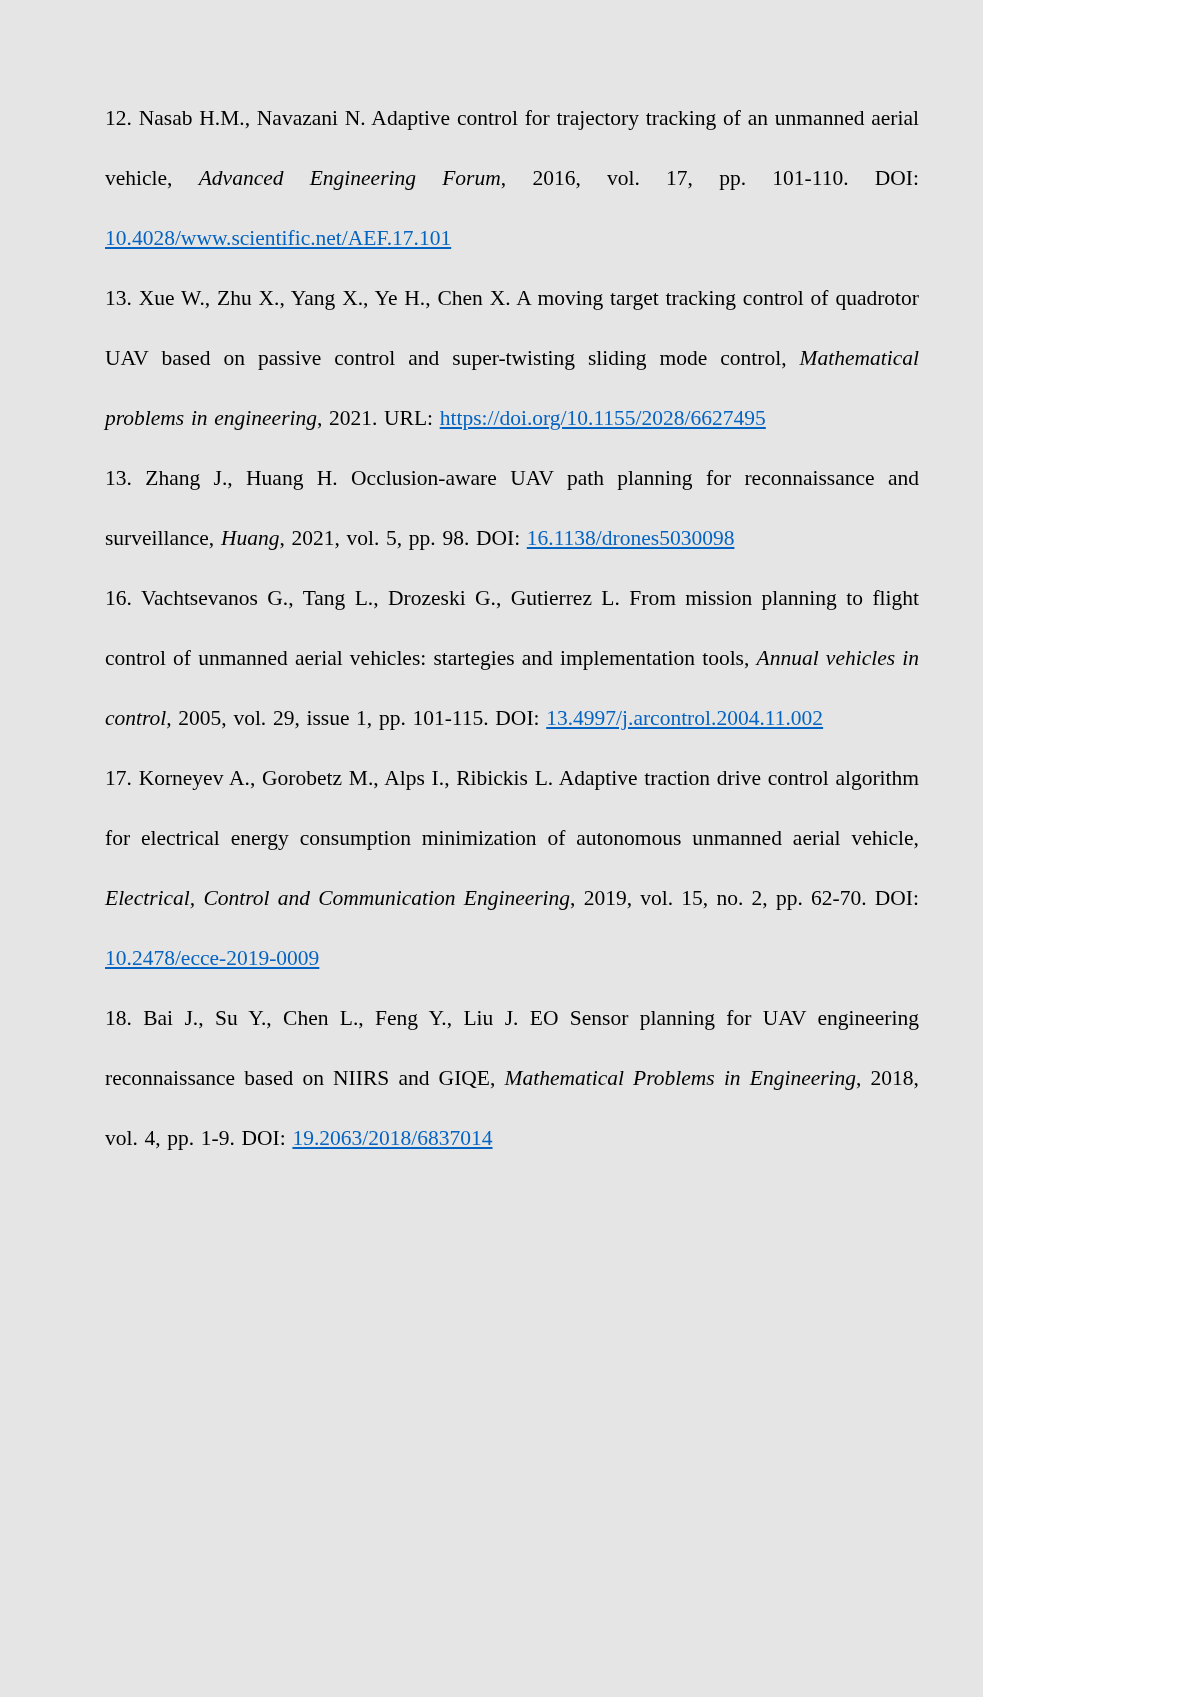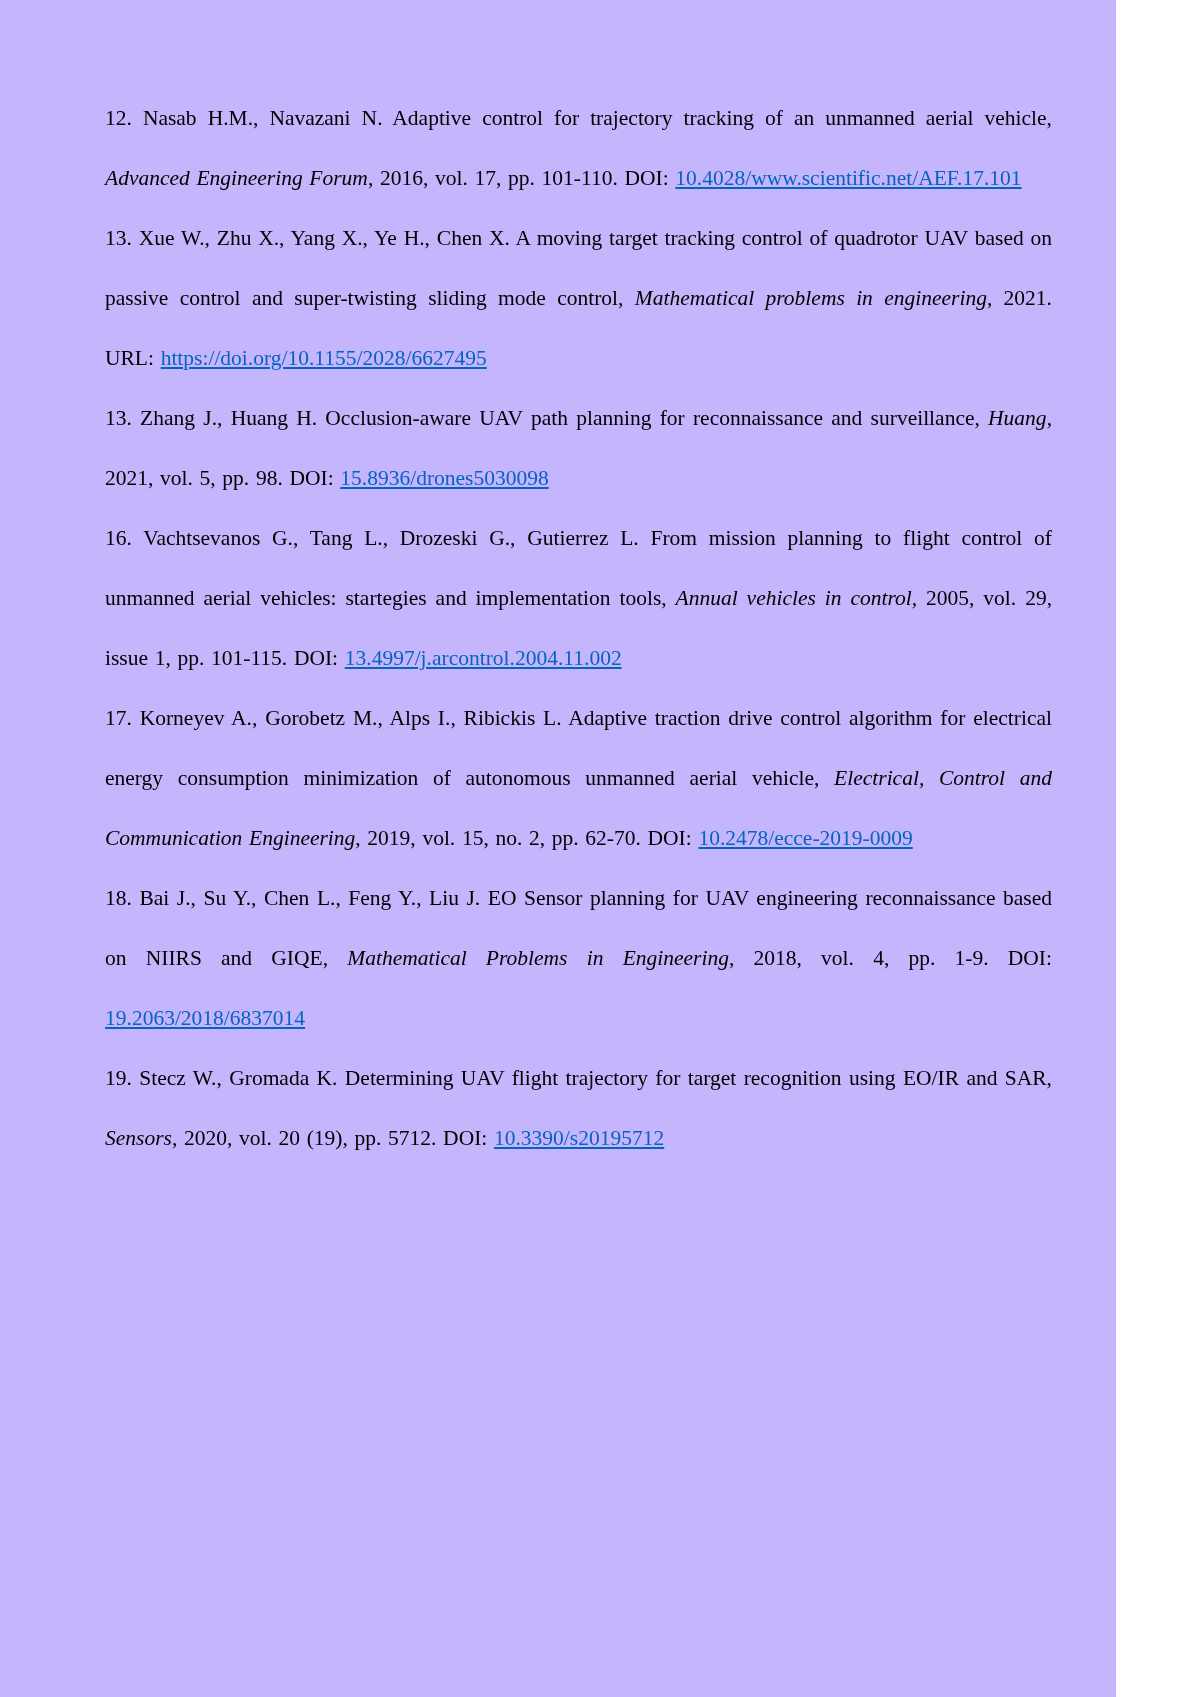--- a/index.html
+++ b/index.html
@@ -9,24 +9,24 @@
   }
   body {
     width: 1200px;
     min-height: 1697px;
     box-sizing: border-box;
     font-family: "Liberation Serif", "DejaVu Serif", serif;
     color: #000000;
   }
   .page {
     box-sizing: border-box;
-    width: 1116px;
+    width: 983px;
     min-height: 1697px;
     padding: 88px 64px 60px 105px;
-    background: #c4b5fd;
+    background: #e5e5e5;
   }
   .ref {
     margin: 0;
     font-size: 21.5px;
     line-height: 60px;
     text-align: justify;
     word-spacing: 0.06em;
   }
   .ref .italic {
     font-style: italic;
@@ -37,19 +37,18 @@
     cursor: pointer;
   }
 </style>
 </head>
 <body>
 
 <div class="page">
   <div>
       <p class="ref"><span class="">12. Nasab H.M., Navazani N. Adaptive control for trajectory tracking of an unmanned aerial vehicle, </span><span class="italic">Advanced Engineering Forum</span><span class="">, 2016, vol. 17, pp. 101-110. DOI: </span><a href="#">10.4028/www.scientific.net/AEF.17.101</a></p>
       <p class="ref"><span class="">13. Xue W., Zhu X., Yang X., Ye H., Chen X. A moving target tracking control of quadrotor UAV based on passive control and super-twisting sliding mode control, </span><span class="italic">Mathematical problems in engineering</span><span class="">, 2021. URL: </span><a href="#">https://doi.org/10.1155/2028/6627495</a></p>
-      <p class="ref"><span class="">13. Zhang J., Huang H. Occlusion-aware UAV path planning for reconnaissance and surveillance, </span><span class="italic">Huang</span><span class="">, 2021, vol. 5, pp. 98. DOI: </span><a href="#">15.8936/drones5030098</a></p>
+      <p class="ref"><span class="">13. Zhang J., Huang H. Occlusion-aware UAV path planning for reconnaissance and surveillance, </span><span class="italic">Huang</span><span class="">, 2021, vol. 5, pp. 98. DOI: </span><a href="#">16.1138/drones5030098</a></p>
       <p class="ref"><span class="">16. Vachtsevanos G., Tang L., Drozeski G., Gutierrez L. From mission planning to flight control of unmanned aerial vehicles: startegies and implementation tools, </span><span class="italic">Annual vehicles in control,</span><span class=""> 2005, vol. 29, issue 1, pp. 101-115. DOI: </span><a href="#">13.4997/j.arcontrol.2004.11.002</a></p>
       <p class="ref"><span class="">17. Korneyev A., Gorobetz M., Alps I., Ribickis L. Adaptive traction drive control algorithm for electrical energy consumption minimization of autonomous unmanned aerial vehicle, </span><span class="italic">Electrical, Control and Communication Engineering</span><span class="">, 2019, vol. 15, no. 2, pp. 62-70. DOI: </span><a href="#">10.2478/ecce-2019-0009</a></p>
       <p class="ref"><span class="">18. Bai J., Su Y., Chen L., Feng Y., Liu J. EO Sensor planning for UAV engineering reconnaissance based on NIIRS and GIQE, </span><span class="italic">Mathematical Problems in Engineering</span><span class="">, 2018, vol. 4, pp. 1-9. DOI: </span><a href="#">19.2063/2018/6837014</a></p>
-      <p class="ref"><span class="">19. Stecz W., Gromada K. Determining UAV flight trajectory for target recognition using EO/IR and SAR, </span><span class="italic">Sensors</span><span class="">, 2020, vol. 20 (19), pp. 5712. DOI: </span><a href="#">10.3390/s20195712</a></p>
     </div>
 </div>
 
 </body></html>

